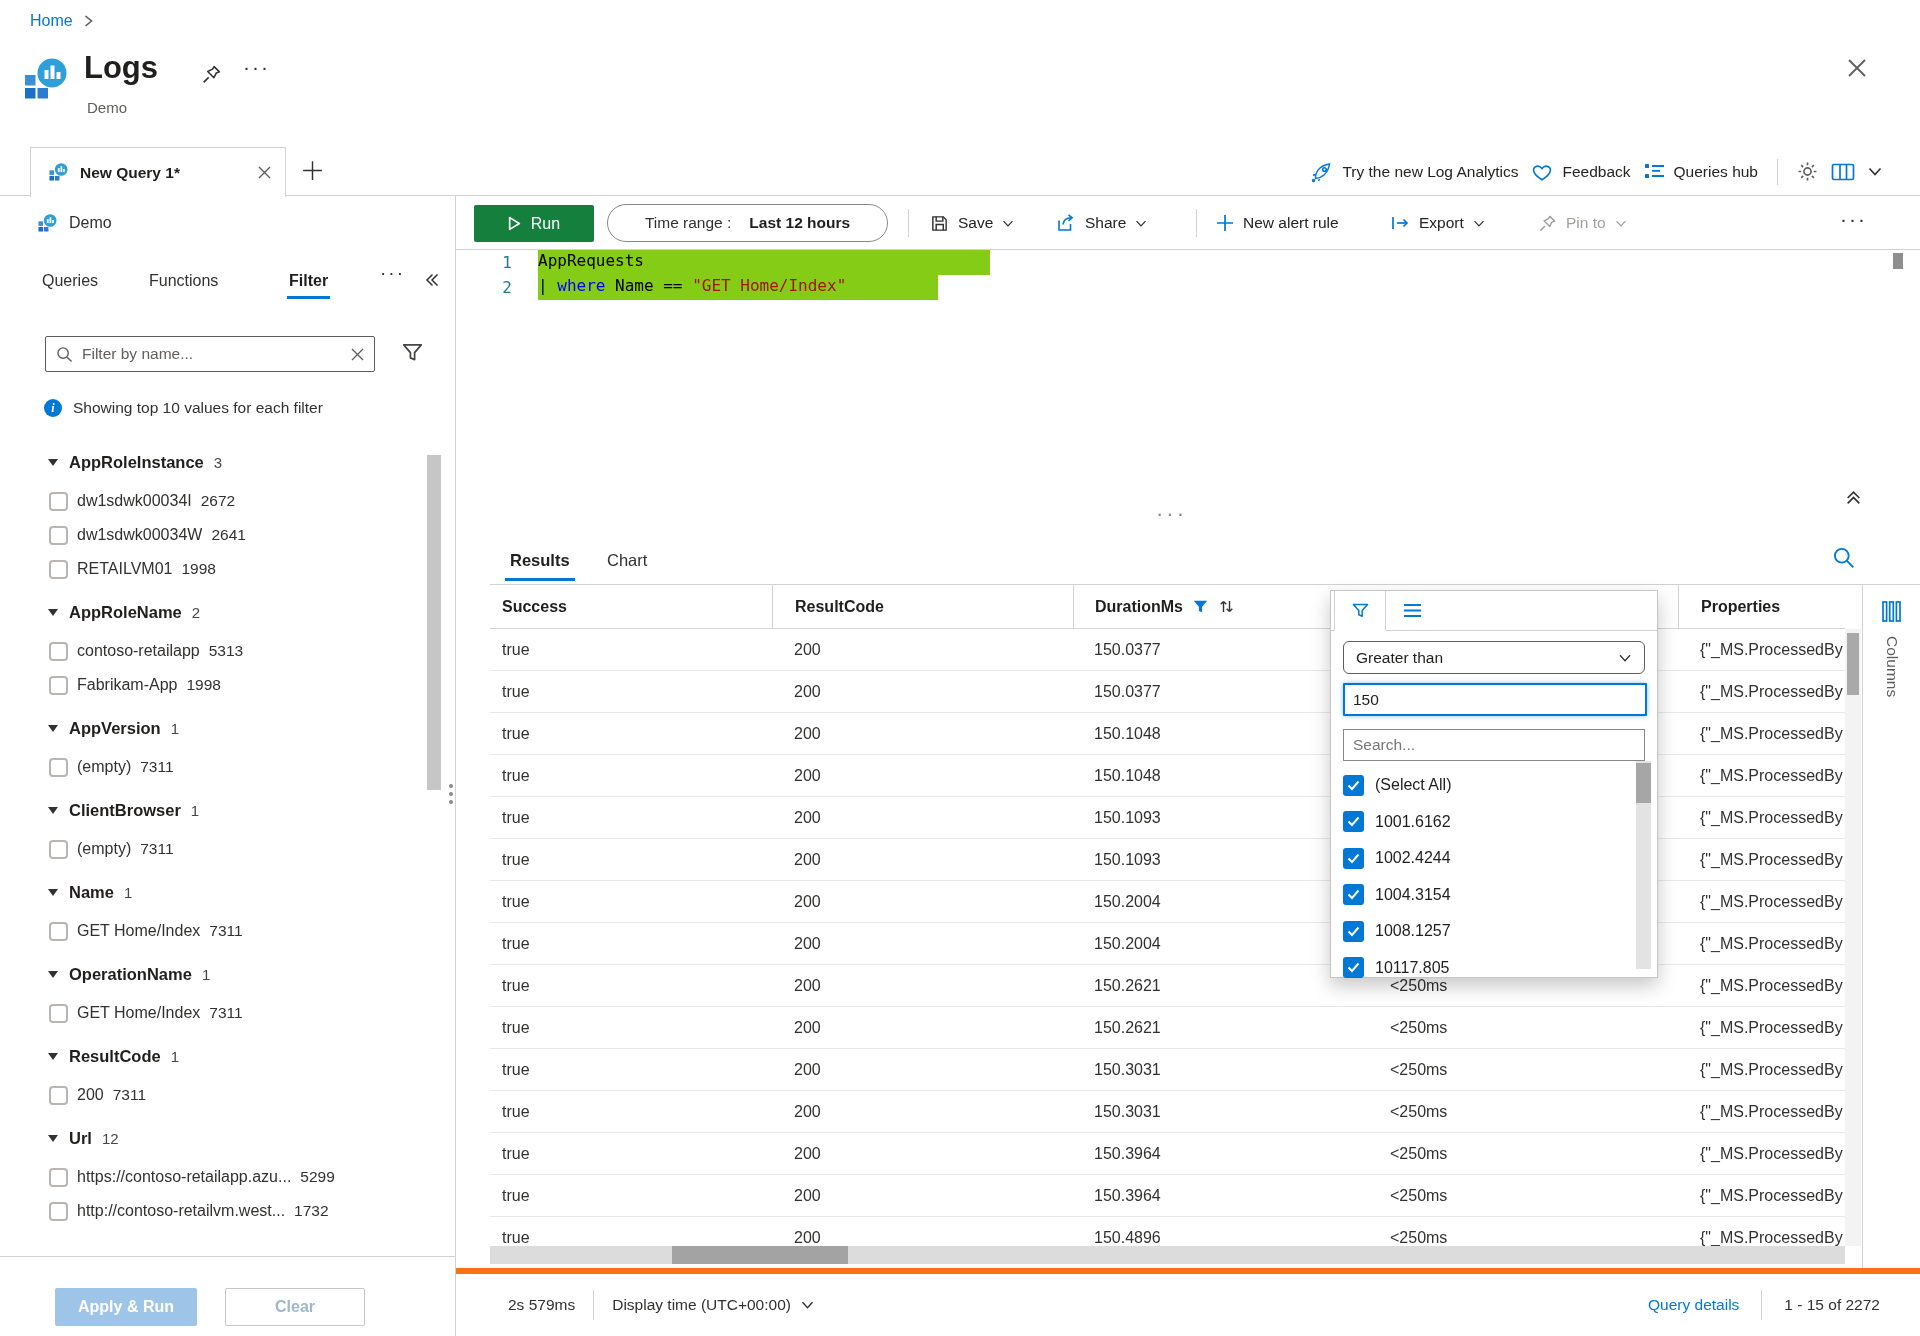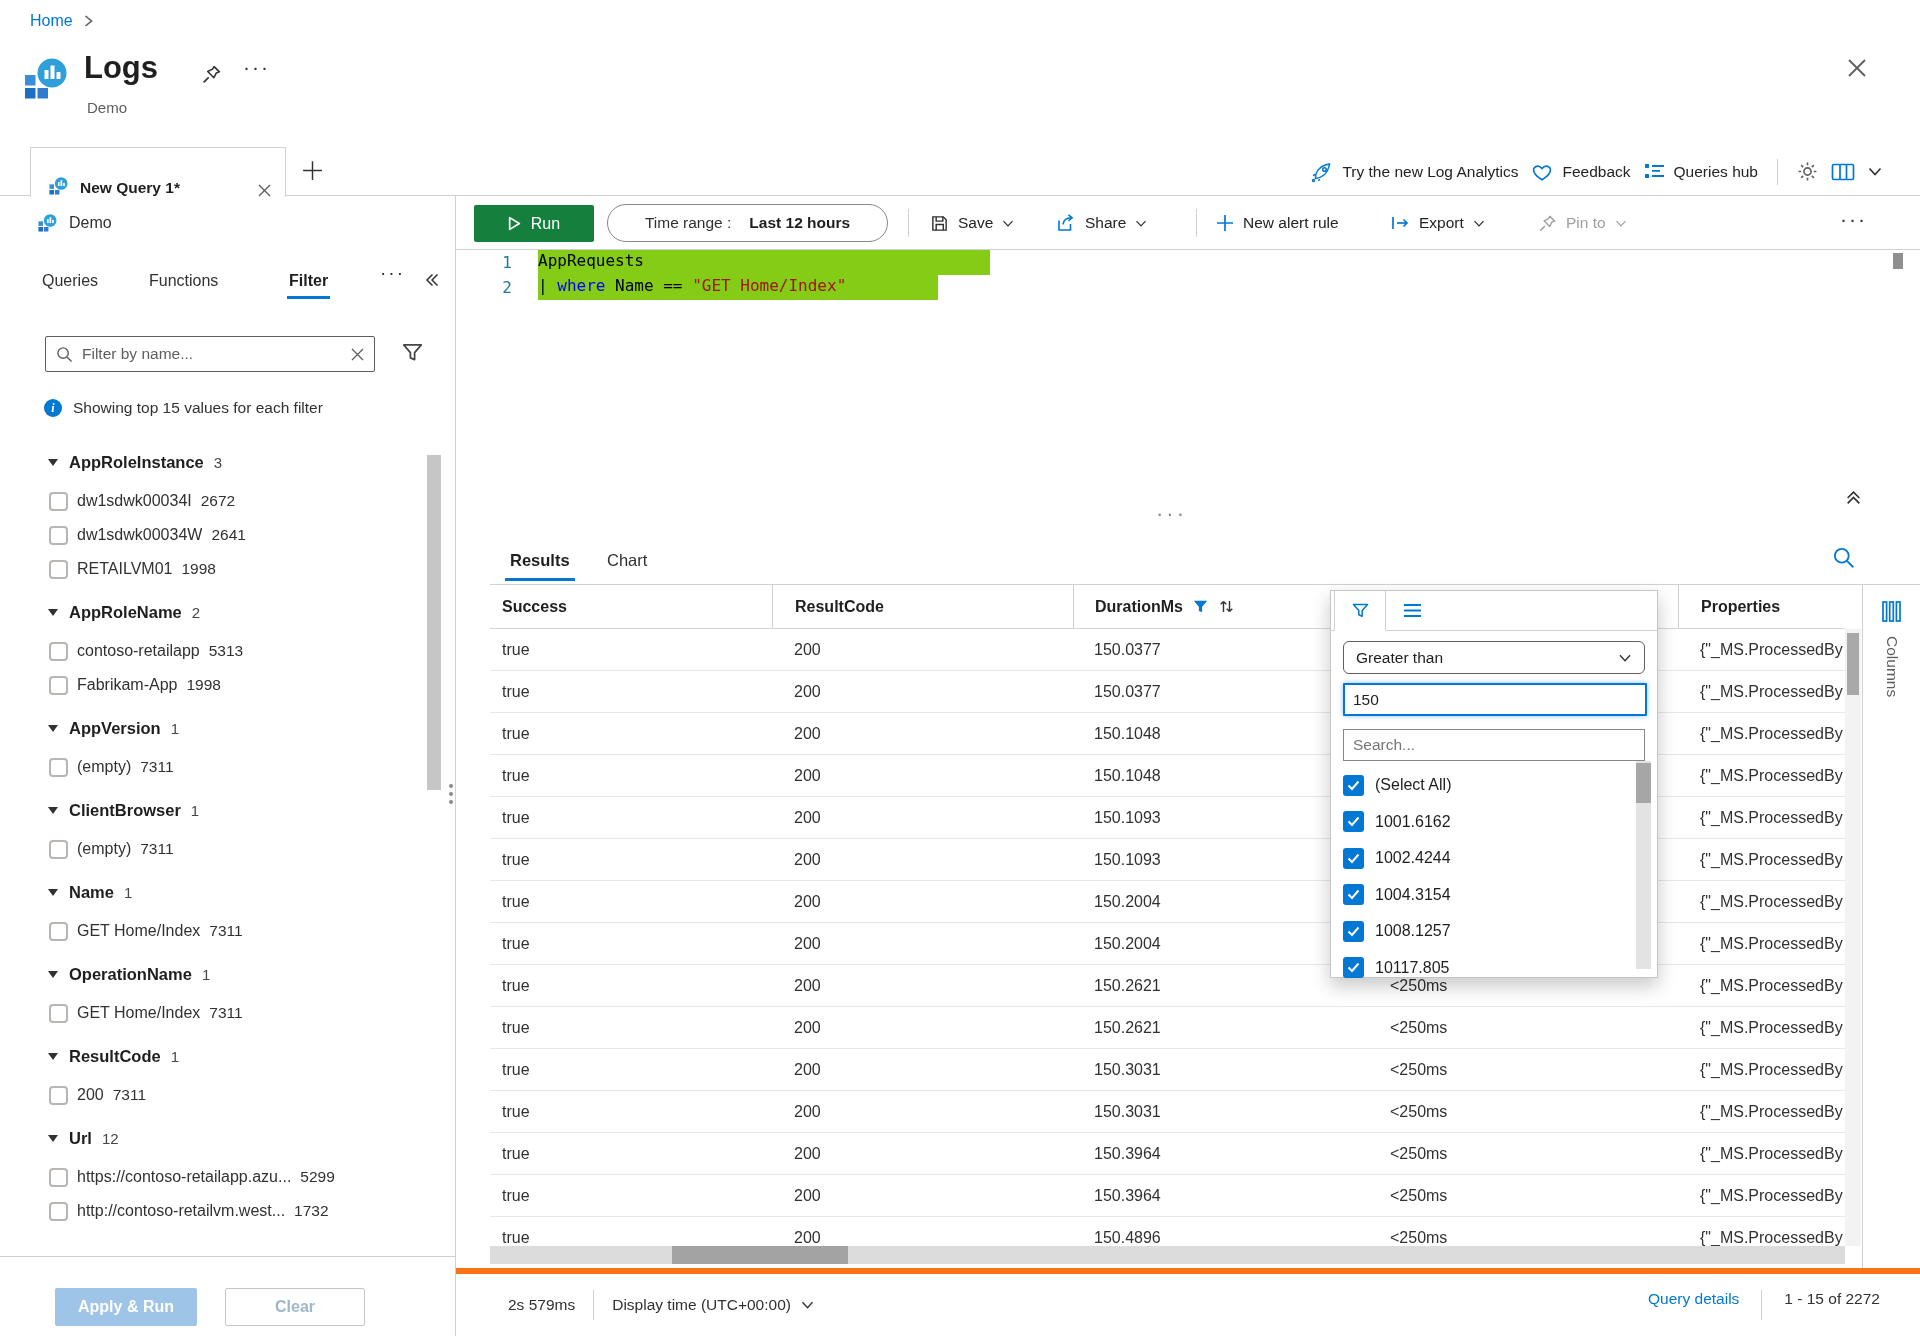--- a/index.html
+++ b/index.html
@@ -15,21 +15,21 @@
   .breadcrumb{left:30px;top:12px;display:flex;align-items:center;gap:10px}
   .crumb{color:#0078d4;font-size:16px;text-decoration:none;cursor:pointer}
   .blade-close{left:1845px;top:56px;color:#605e5c;cursor:pointer}
   .page-title{left:84px;top:50px;font-size:31px;font-weight:600;color:#201f1e}
   .subtitle{left:87px;top:99px;font-size:15px;color:#605e5c}
   .logo{left:24px;top:56px}
 
   
   .tabbar{left:0;top:147px;width:1920px;height:49px;border-bottom:1px solid #d1d1d1}
   .qtab{position:absolute;left:30px;top:0;width:256px;height:50px;background:#fff;
-    border:1px solid #d1d1d1;border-bottom:none;display:flex;align-items:flex-end;padding:0 14px 0 18px;gap:11px;cursor:pointer}
+    border:1px solid #d1d1d1;border-bottom:none;display:flex;align-items:center;padding:0 14px 0 18px;gap:11px;cursor:pointer}
   .qtab-label{font-size:15.5px;font-weight:700;color:#201f1e;flex:1}
   .newtab{position:absolute;left:300px;top:11px;cursor:pointer}
   .tab-actions{position:absolute;right:38px;top:0;height:49px;display:flex;align-items:center;gap:13px}
   .action{display:flex;align-items:center;gap:9px;font-size:15.5px;color:#252423;cursor:pointer;white-space:nowrap}
   .tab-actions .vdiv{height:26px;margin:0 6px}
 
   
   .toolbar{left:0;top:196px;width:1920px;height:54px}
   .scope{position:absolute;left:38px;top:0;height:54px;display:flex;align-items:center;gap:11px;font-size:16px;color:#323130}
   .tbtn{position:absolute;top:0;height:54px;display:flex;align-items:center;gap:9px;font-size:15.5px;color:#252423;cursor:pointer;white-space:nowrap}
@@ -111,21 +111,21 @@
   .h-scroll{left:490px;top:1246px;width:1355px;height:18px;background:#dcdcdc}
   .h-thumb{position:absolute;left:182px;top:0;width:176px;height:18px;background:#a3a3a3;cursor:pointer}
   .col-strip{left:1862px;top:585px;width:58px;height:683px;border-left:1px solid #d1d1d1;background:#fff;
     display:flex;flex-direction:column;align-items:center;padding-top:16px;gap:14px;cursor:pointer}
   .col-strip .vlabel{writing-mode:vertical-rl;font-size:15.5px;color:#605e5c}
 
   
   .footer{left:456px;top:1268px;width:1464px;height:68px;border-top:6px solid #f97316;background:#fff;
     display:flex;align-items:center;font-size:15.5px}
   .footer .left{display:flex;align-items:center;gap:18px;margin-left:52px}
-  .footer .right{display:flex;align-items:flex-start;gap:22px;margin-left:auto;margin-right:40px}
+  .footer .right{display:flex;align-items:center;gap:22px;margin-left:auto;margin-right:40px}
   .footer .vdiv{height:30px}
   .qdetails{color:#0078d4;cursor:pointer}
   .disptime{display:flex;align-items:center;gap:10px;cursor:pointer}
 
   
   .popup{left:1330px;top:590px;width:328px;height:388px;background:#fff;border:1px solid #c8c6c4;
     box-shadow:0 8px 18px rgba(0,0,0,.22);z-index:10;position:absolute}
   .p-tabs{display:flex;align-items:stretch;height:40px;border-bottom:1px solid #d1d1d1}
   .p-tab{width:52px;display:flex;align-items:center;justify-content:center;cursor:pointer}
   .p-tab.active{border:1px solid #d1d1d1;border-top:none;border-bottom:1px solid #fff;margin-bottom:-1px;margin-left:3px}
@@ -396,21 +396,21 @@
     </span>
   </div>
   <span class="abs funnel-btn">
     <svg width="21" height="19" viewBox="0 0 18 16">
         <path d="M1.5 1.5h15l-5.7 6.6v6l-3.6-1.5v-4.5z" fill="none" stroke="#484644" stroke-width="1.5" stroke-linejoin="round"></path>
       </svg>
   </span>
 
   <div class="abs info-row">
     <span class="info-ico">i</span>
-    <span>Showing top 15 values for each filter</span>
+    <span>Showing top 10 values for each filter</span>
   </div>
 
   <div class="abs fgroups">
 
   <div class="fgroup">
         <div class="fghead">
           <span class="tri"></span>
           <span class="fgname">AppRoleInstance</span>
           <span class="fgcount">3</span>
         </div>

